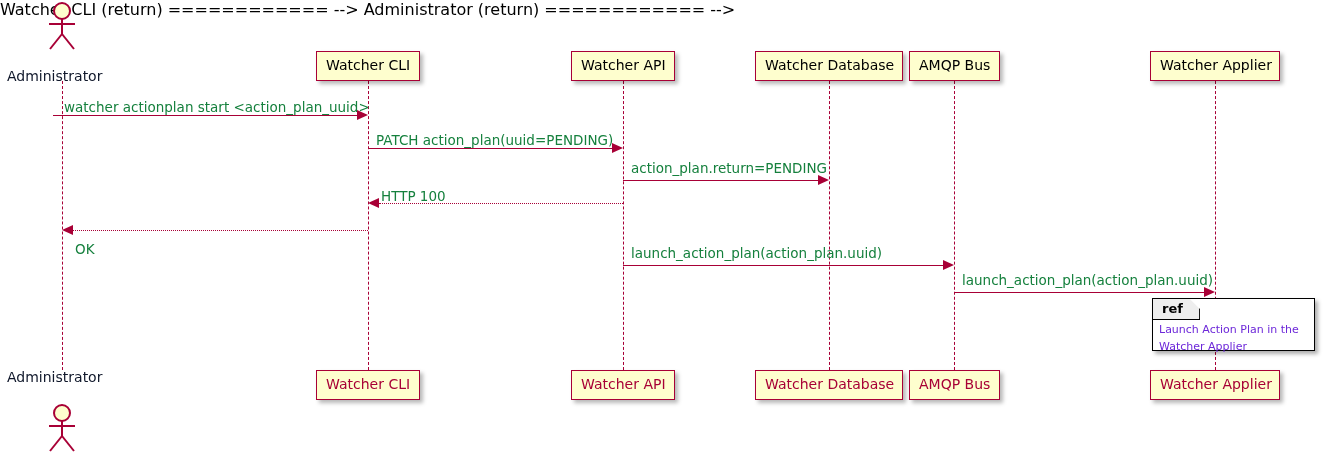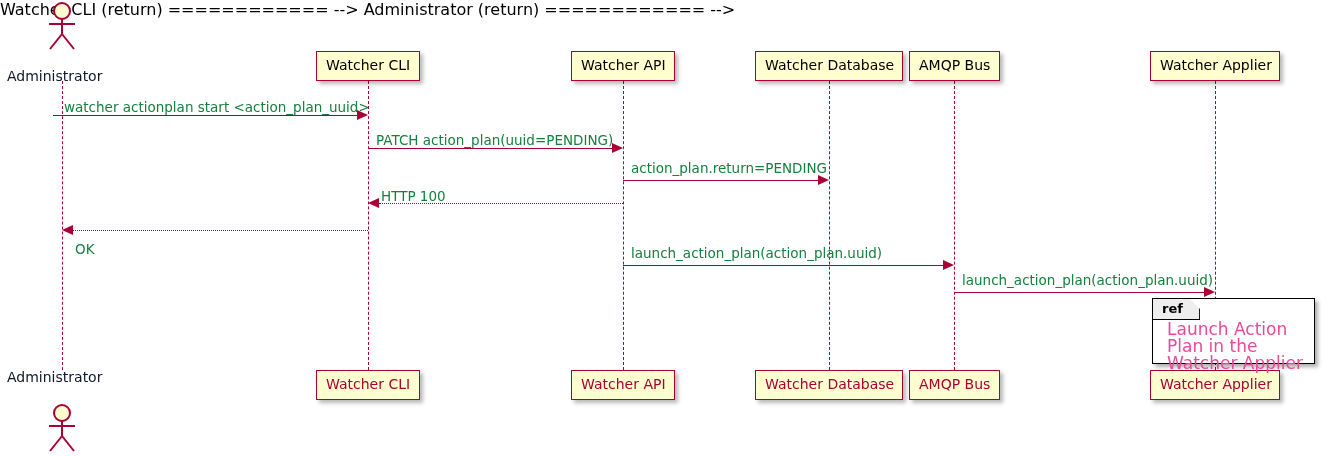--- a/index.html
+++ b/index.html
@@ -103,24 +103,24 @@
     border-bottom: 1.5px solid #000000;
     font-size: 13px;
     font-weight: bold;
     color: #000000;
     line-height: 19px;
     padding: 0 16px 0 9px;
     clip-path: polygon(0 0, calc(100% - 10px) 0, 100% 48%, 100% 100%, 0 100%);
   }
   .ref-body {
     position: absolute;
-    left: 14px;
+    left: 6px;
     top: 22px;
-    font-size: 17px;
-    color: #ec4899;
+    font-size: 11px;
+    color: #6d28d9;
     line-height: 17px;
     white-space: pre-line;
   }
 </style>
 </head>
 <body>
 
 <div id="canvas">
 
   
@@ -194,19 +194,19 @@
   <div class="msg-label" style="left:631px; top:245px;">launch_action_plan(action_plan.uuid)</div>
   <div class="msg-line" style="left:623px; top:265px; width:320px;"></div>
   <div class="arrow-head right" style="left:943px; top:260px;"></div>
 
   
   <div class="msg-label" style="left:962px; top:272px;">launch_action_plan(action_plan.uuid)</div>
   <div class="msg-line" style="left:954px; top:292px; width:250px;"></div>
   <div class="arrow-head right" style="left:1204px; top:287px;"></div>
 
   
-  <div class="ref-box" style="left:1152px; top:298px; width:163px; height:66px;">
+  <div class="ref-box" style="left:1152px; top:298px; width:163px; height:53px;">
     <div class="ref-tab">ref</div>
     <div class="ref-body">Launch Action Plan in the
 Watcher Applier</div>
   </div>
 
 </div>
 
 </body></html>

